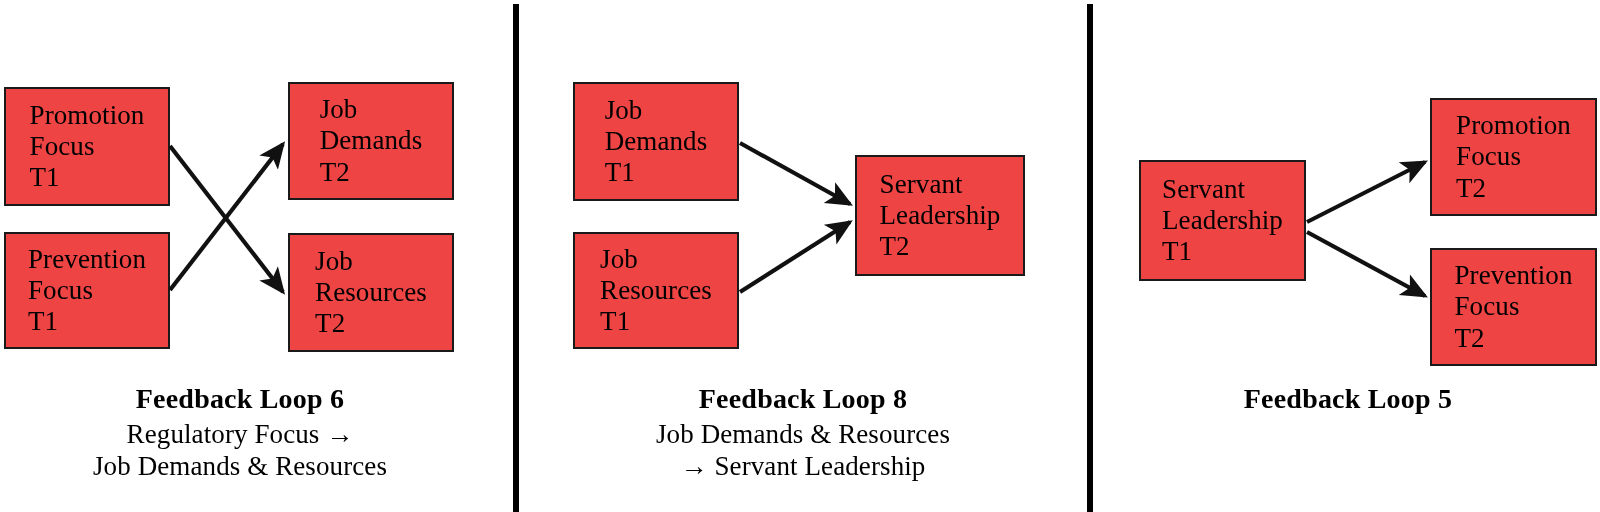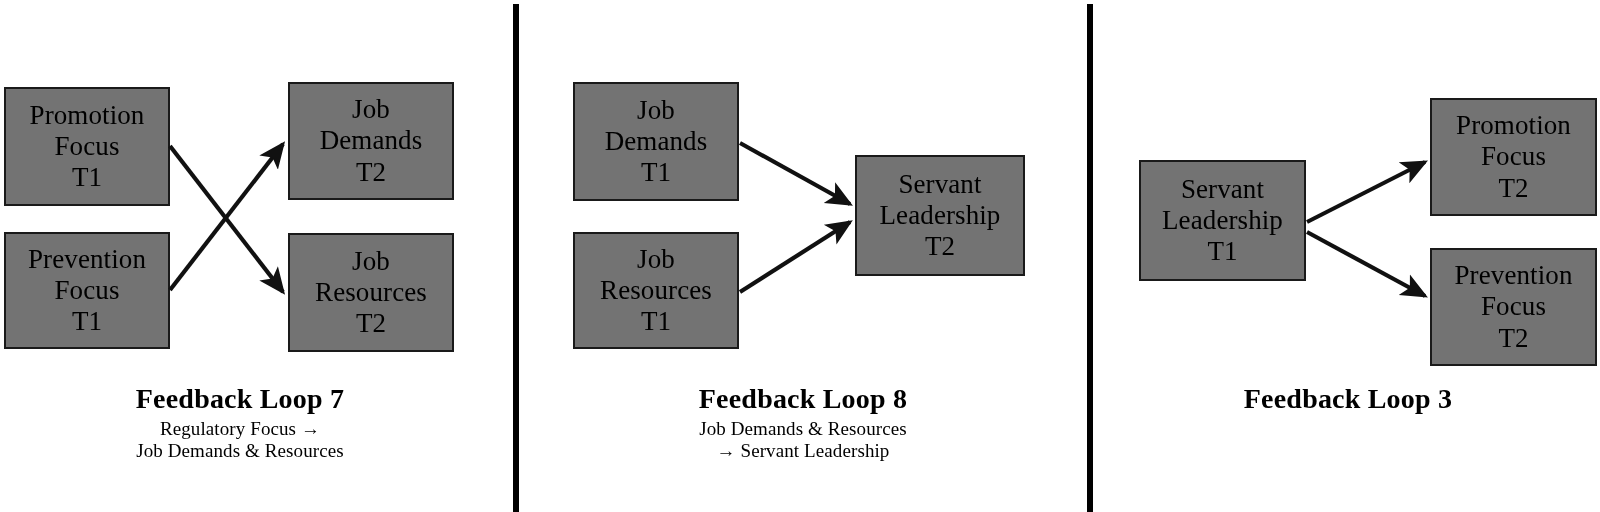--- a/index.html
+++ b/index.html
@@ -25,25 +25,25 @@
     position: absolute;
     top: 4px;
     width: 6px;
     height: 508px;
     background: #000000;
   }
   .node {
     position: absolute;
     box-sizing: border-box;
     border: 2.5px solid #1a1a1a;
-    background: #737373;
+    background: #ef4444;
     display: flex;
     align-items: center;
     justify-content: center;
-    text-align: center;
+    text-align: left;
     font-size: 27px;
     line-height: 1.16;
     letter-spacing: 0.1px;
     color: #000000;
     white-space: pre-line;
   }
   .node span {
     display: block;
     padding: 0 4px;
   }
@@ -62,21 +62,21 @@
   }
   .caption .cap-title {
     display: block;
     font-weight: bold;
     font-size: 28px;
     letter-spacing: 0.2px;
     margin-bottom: 2px;
   }
   .caption .cap-sub {
     display: block;
-    font-size: 19px;
+    font-size: 27px;
     letter-spacing: 0.1px;
     white-space: pre-line;
   }
 </style>
 </head>
 <body>
 
 <div id="root">
 
   <div class="panel" style="left:0; width:513px;">
@@ -111,21 +111,21 @@
           <path d="M0,0.3 L6.4,3.1 L0,5.9 L1.5,3.1 Z" fill="#111111"></path>
         </marker>
       </defs>
 
       <line x1="170" y1="290" x2="283" y2="144" stroke="#111111" stroke-width="4.2" marker-end="url(#ah1)"></line>
 
       <line x1="170" y1="146" x2="283" y2="292" stroke="#111111" stroke-width="4.2" marker-end="url(#ah1)"></line>
     </svg>
 
     <div class="caption" style="left:0px; top:382px; width:480px;">
-      <span class="cap-title">Feedback Loop 7</span>
+      <span class="cap-title">Feedback Loop 6</span>
       <span class="cap-sub">Regulatory Focus →
 Job Demands &amp; Resources</span>
     </div>
   </div>
 
   <div class="divider" style="left:513px;"></div>
 
   <div class="panel" style="left:519px; width:568px;">
 
     <div class="node" style="left:54px; top:82px; width:166px; height:119px;">
@@ -193,17 +193,17 @@
           <path d="M0,0.3 L6.4,3.1 L0,5.9 L1.5,3.1 Z" fill="#111111"></path>
         </marker>
       </defs>
 
       <line x1="214" y1="222" x2="332" y2="162" stroke="#111111" stroke-width="4.2" marker-end="url(#ah3)"></line>
 
       <line x1="214" y1="232" x2="332" y2="296" stroke="#111111" stroke-width="4.2" marker-end="url(#ah3)"></line>
     </svg>
 
     <div class="caption" style="left:10px; top:382px; width:490px;">
-      <span class="cap-title">Feedback Loop 3</span>
+      <span class="cap-title">Feedback Loop 5</span>
     </div>
   </div>
 
 </div>
 
 </body></html>

